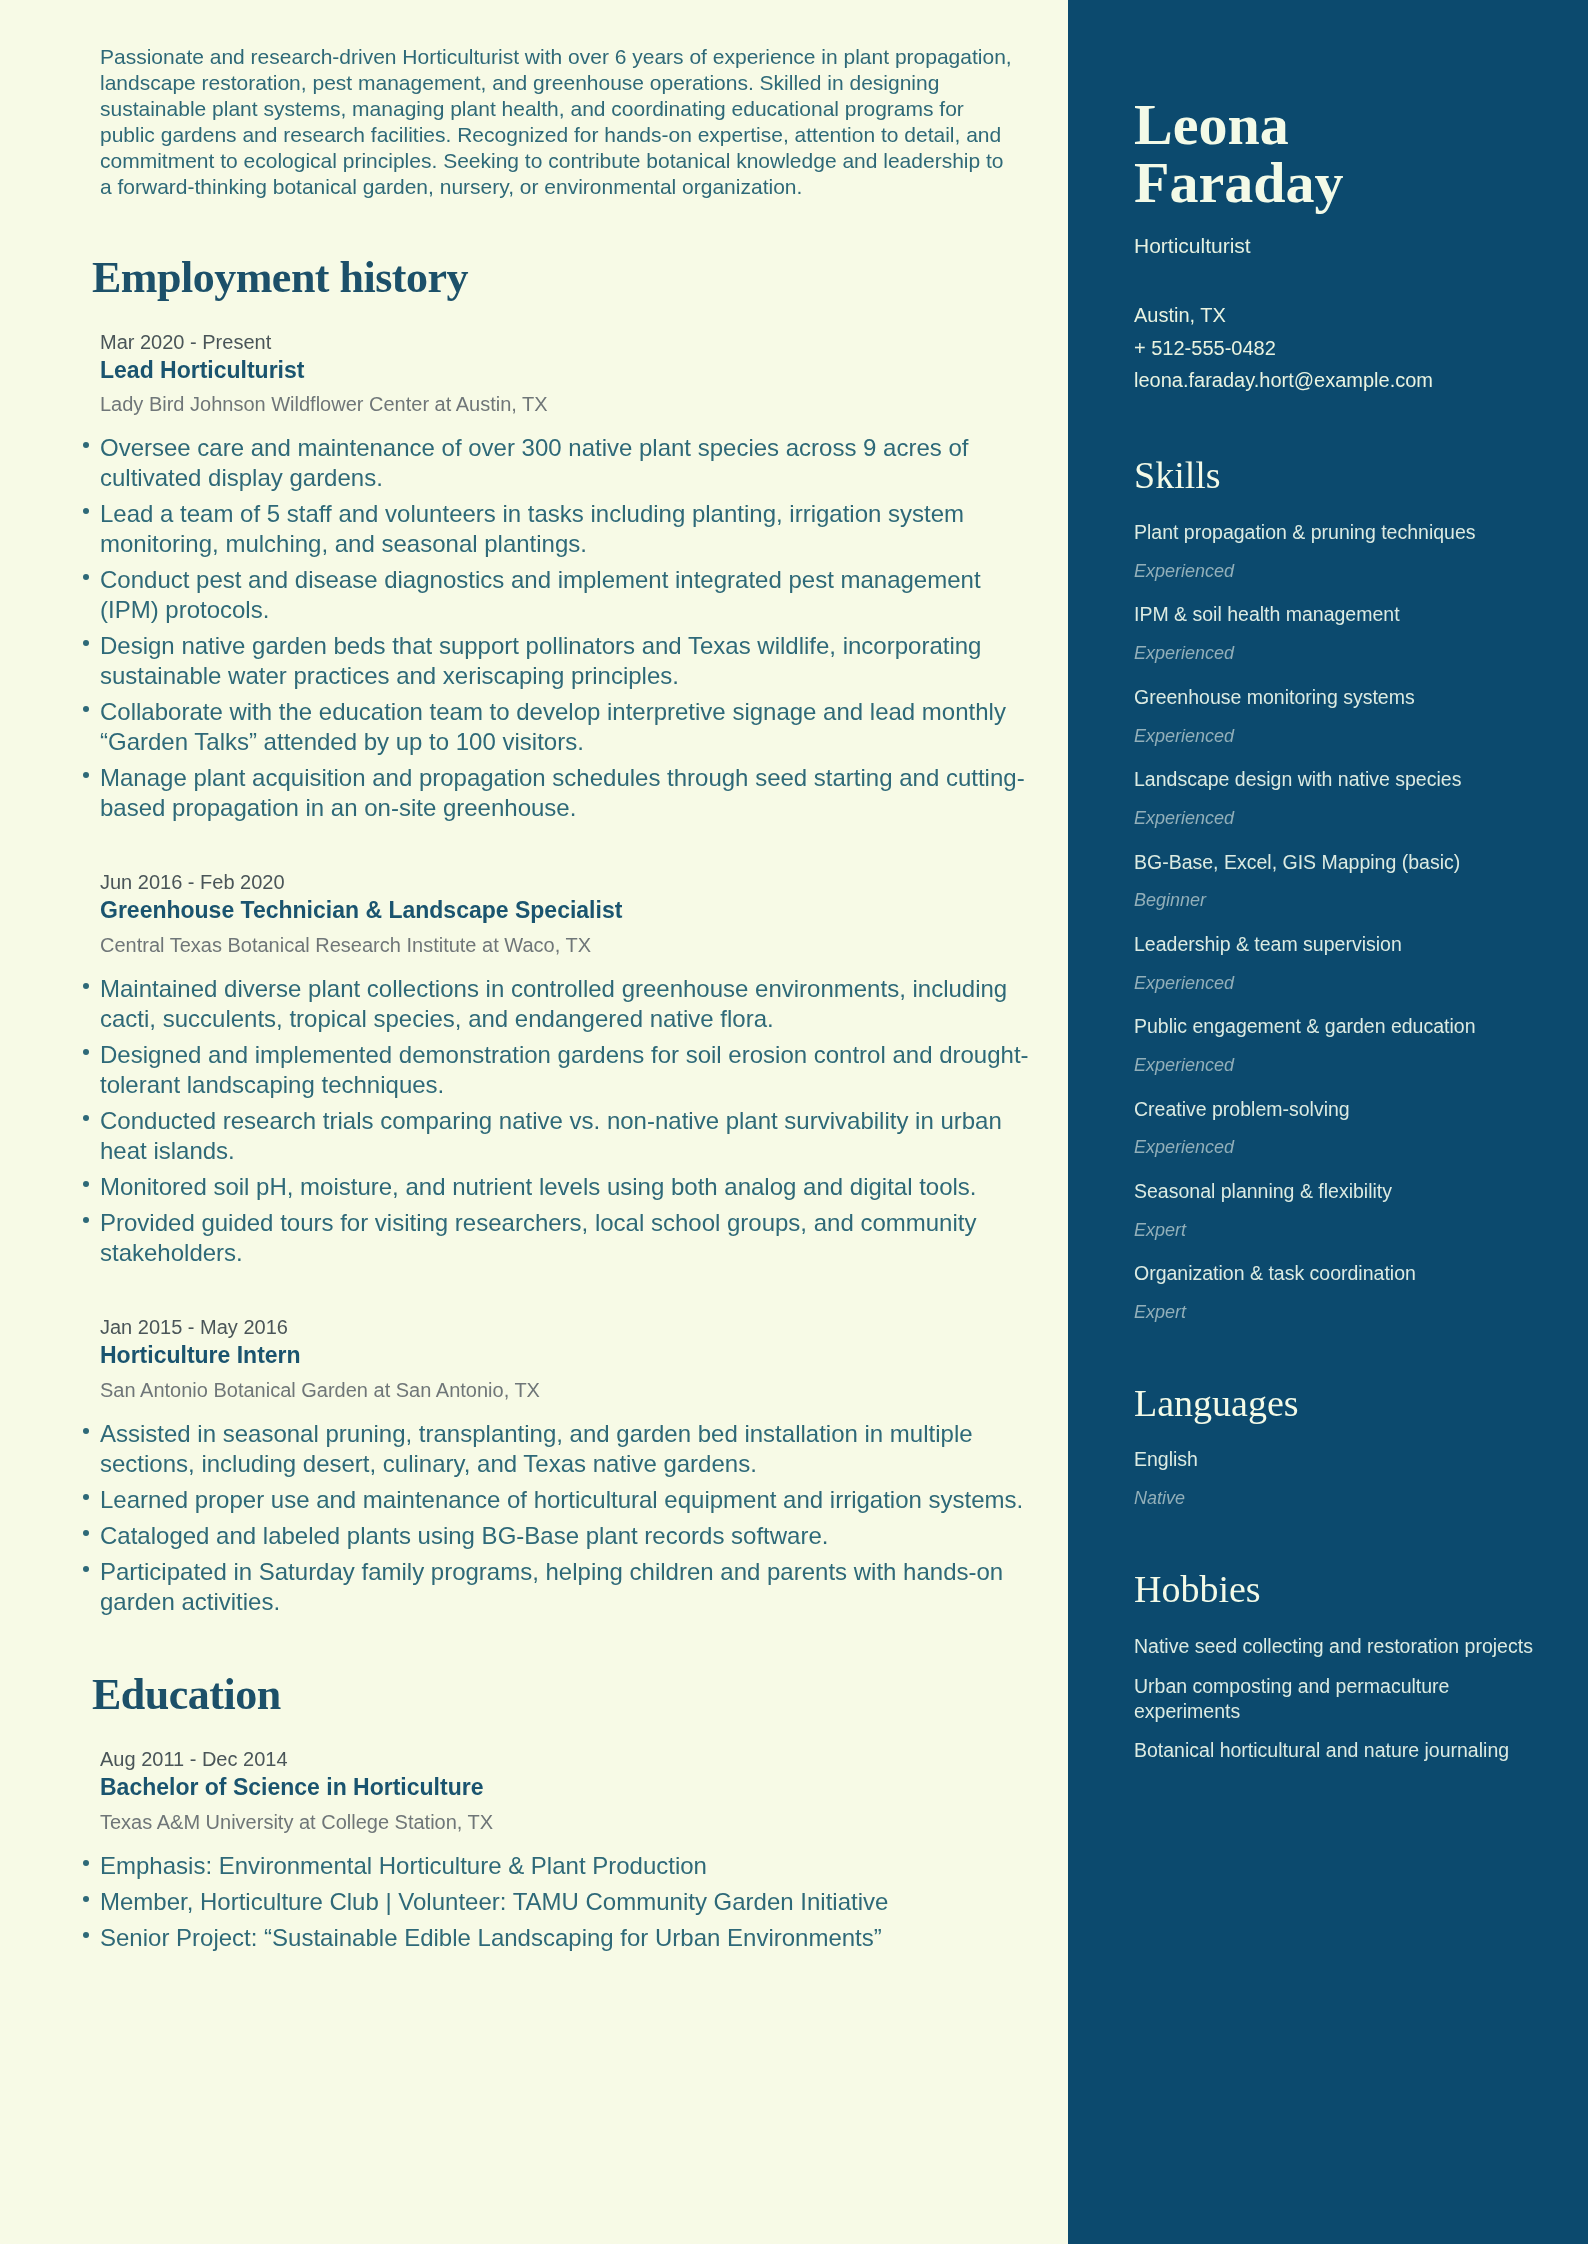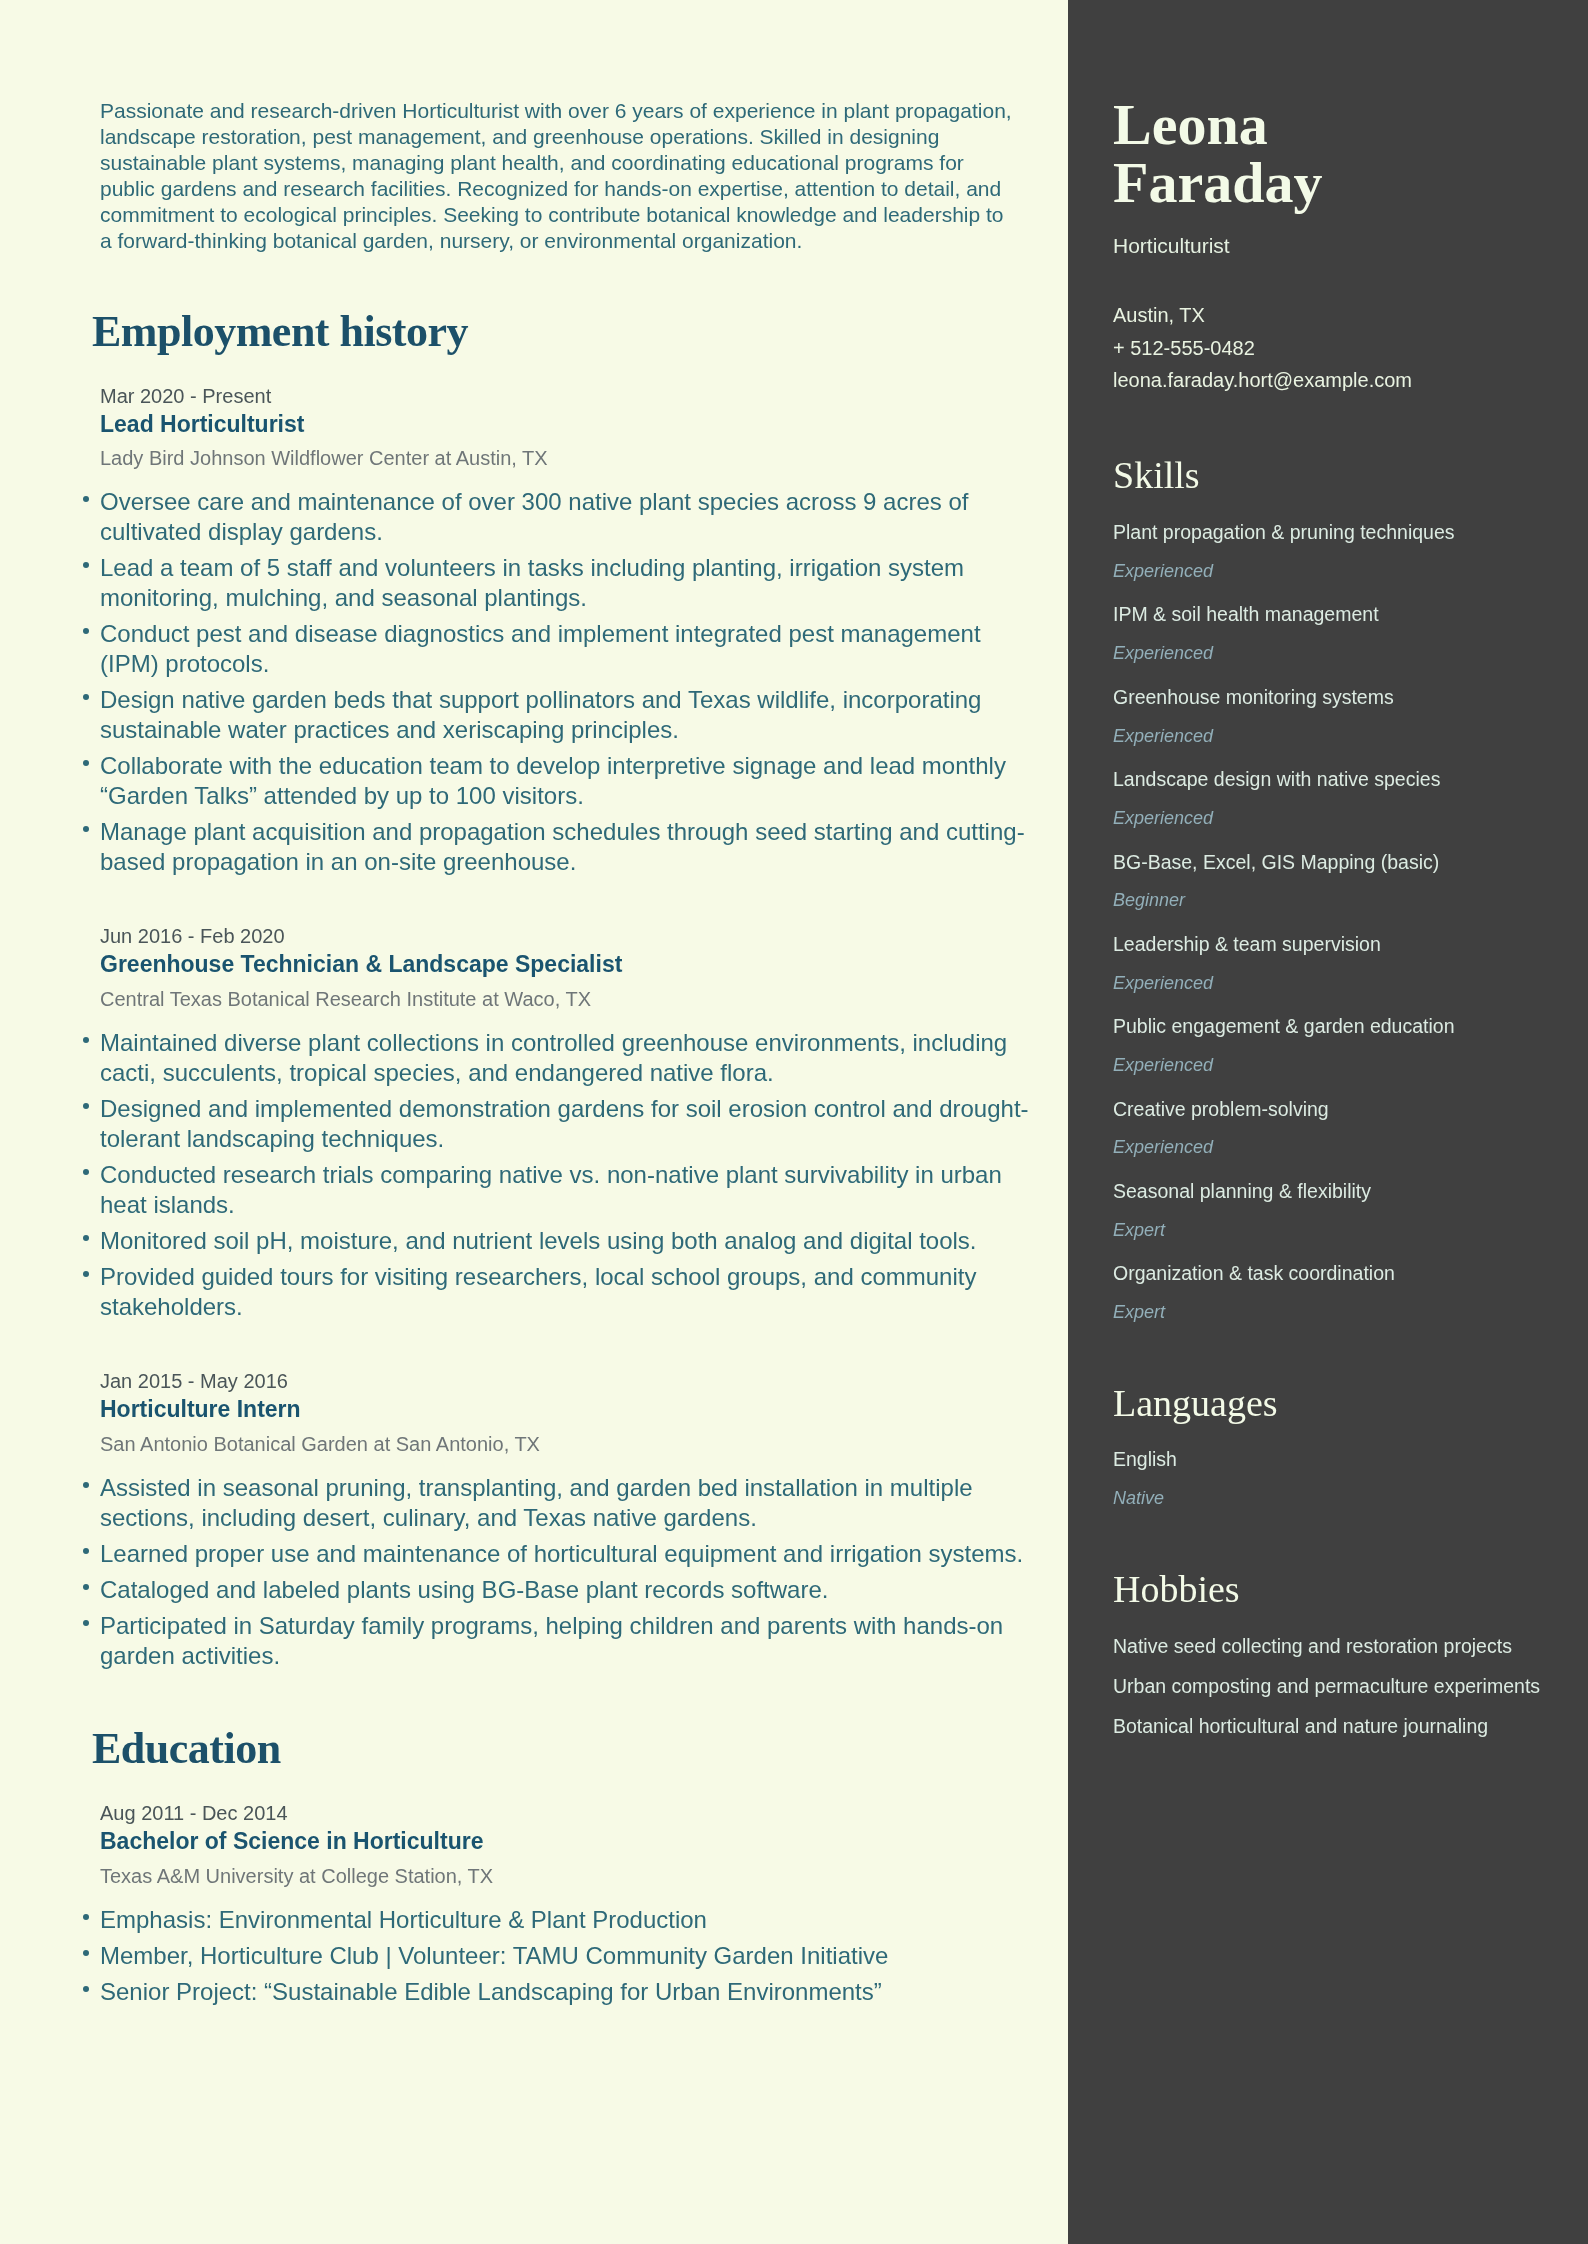--- a/index.html
+++ b/index.html
@@ -13,21 +13,21 @@
     min-height: 2244px;
     margin: 0 auto;
     display: flex;
     background: #F7FAE6;
   }
 
   
   .main {
     width: 1068px;
     flex: 0 0 1068px;
-    padding: 98px 33px 80px 100px;
+    padding: 44px 33px 80px 100px;
   }
   .summary {
     margin: 0;
     max-width: 920px;
     font-size: 21px;
     line-height: 1.24;
     color: #2E6978;
   }
   .section { margin-top: 54px; }
   .section.tight { margin-top: 50px; }
@@ -82,22 +82,22 @@
     width: 6px;
     height: 6px;
     border-radius: 50%;
     background: #2E6978;
   }
 
   
   .sidebar {
     flex: 0 0 520px;
     width: 520px;
-    background: #404040;
-    padding: 96px 44px 80px 45px;
+    background: #0c4a6e;
+    padding: 96px 44px 80px 66px;
   }
   .name {
     margin: 0;
     font-family: "Liberation Serif", "DejaVu Serif", serif;
     font-weight: 700;
     font-size: 58px;
     line-height: 1.0;
     color: #F3FAE7;
   }
   .name span { display: block; }

